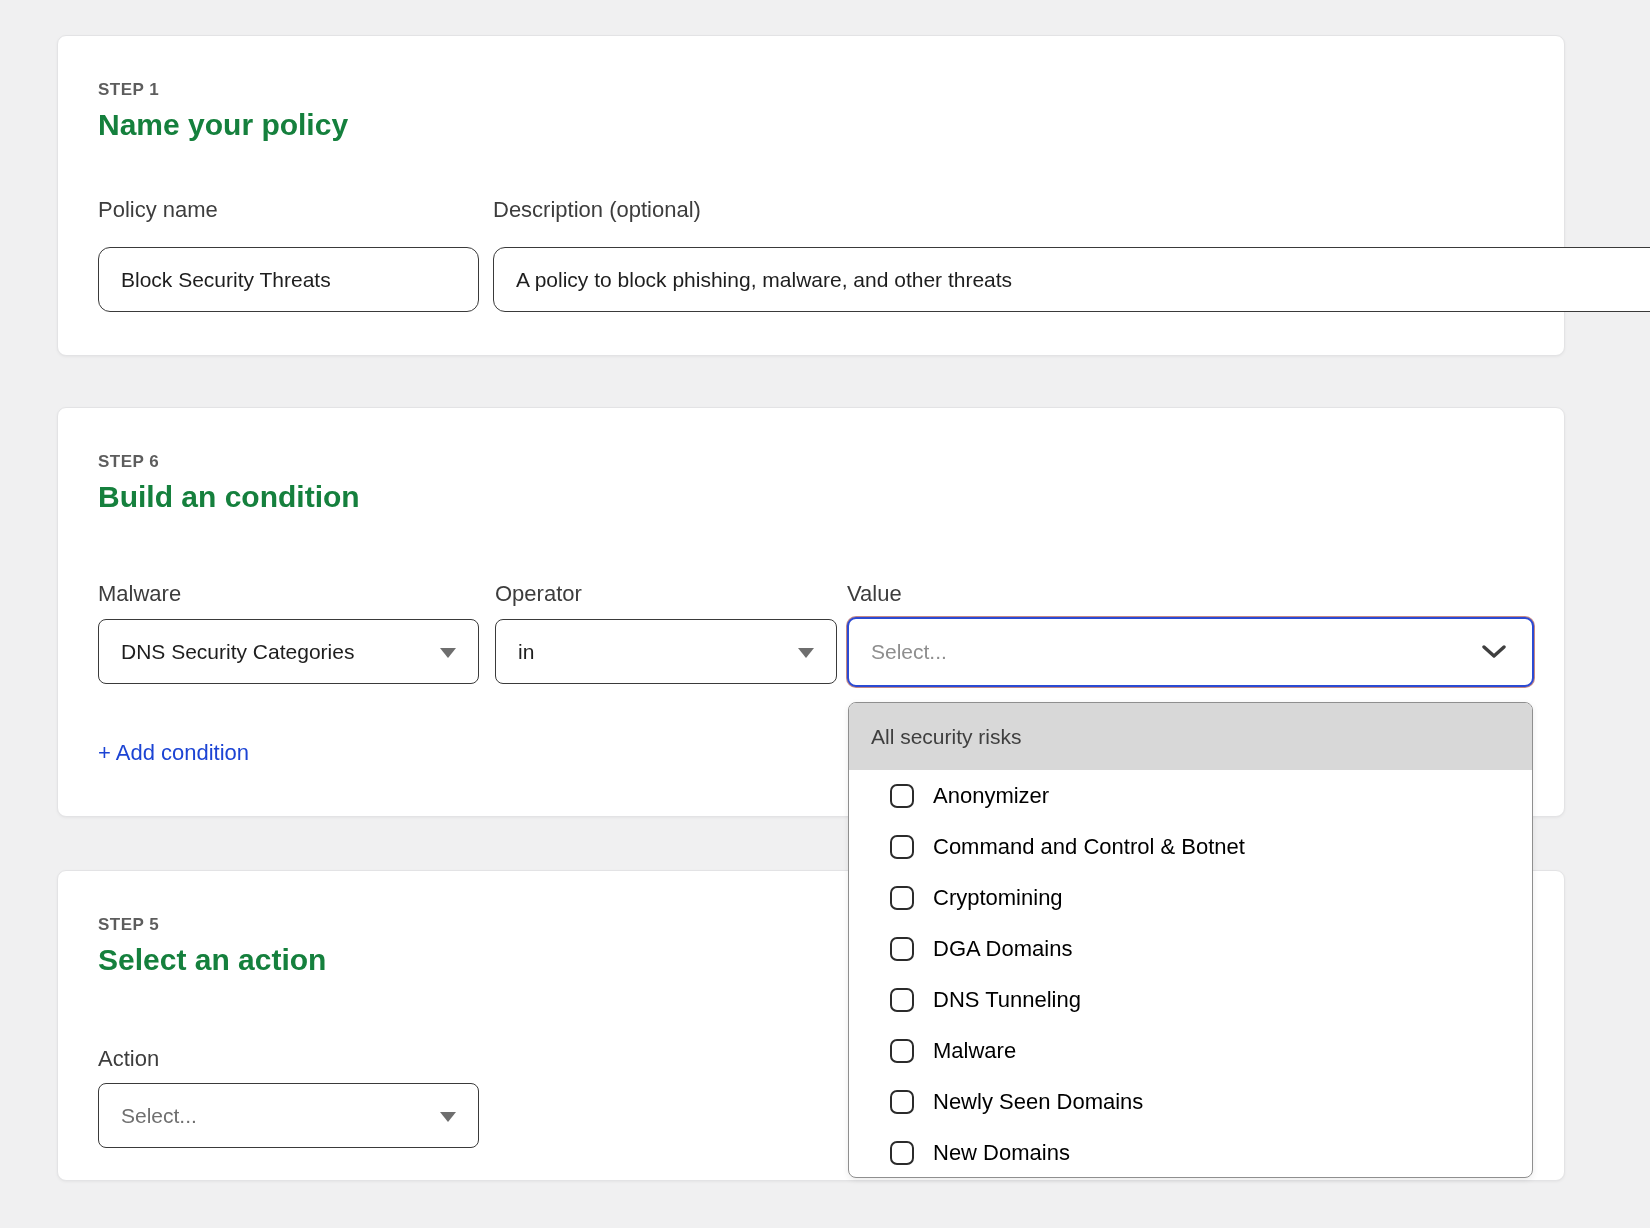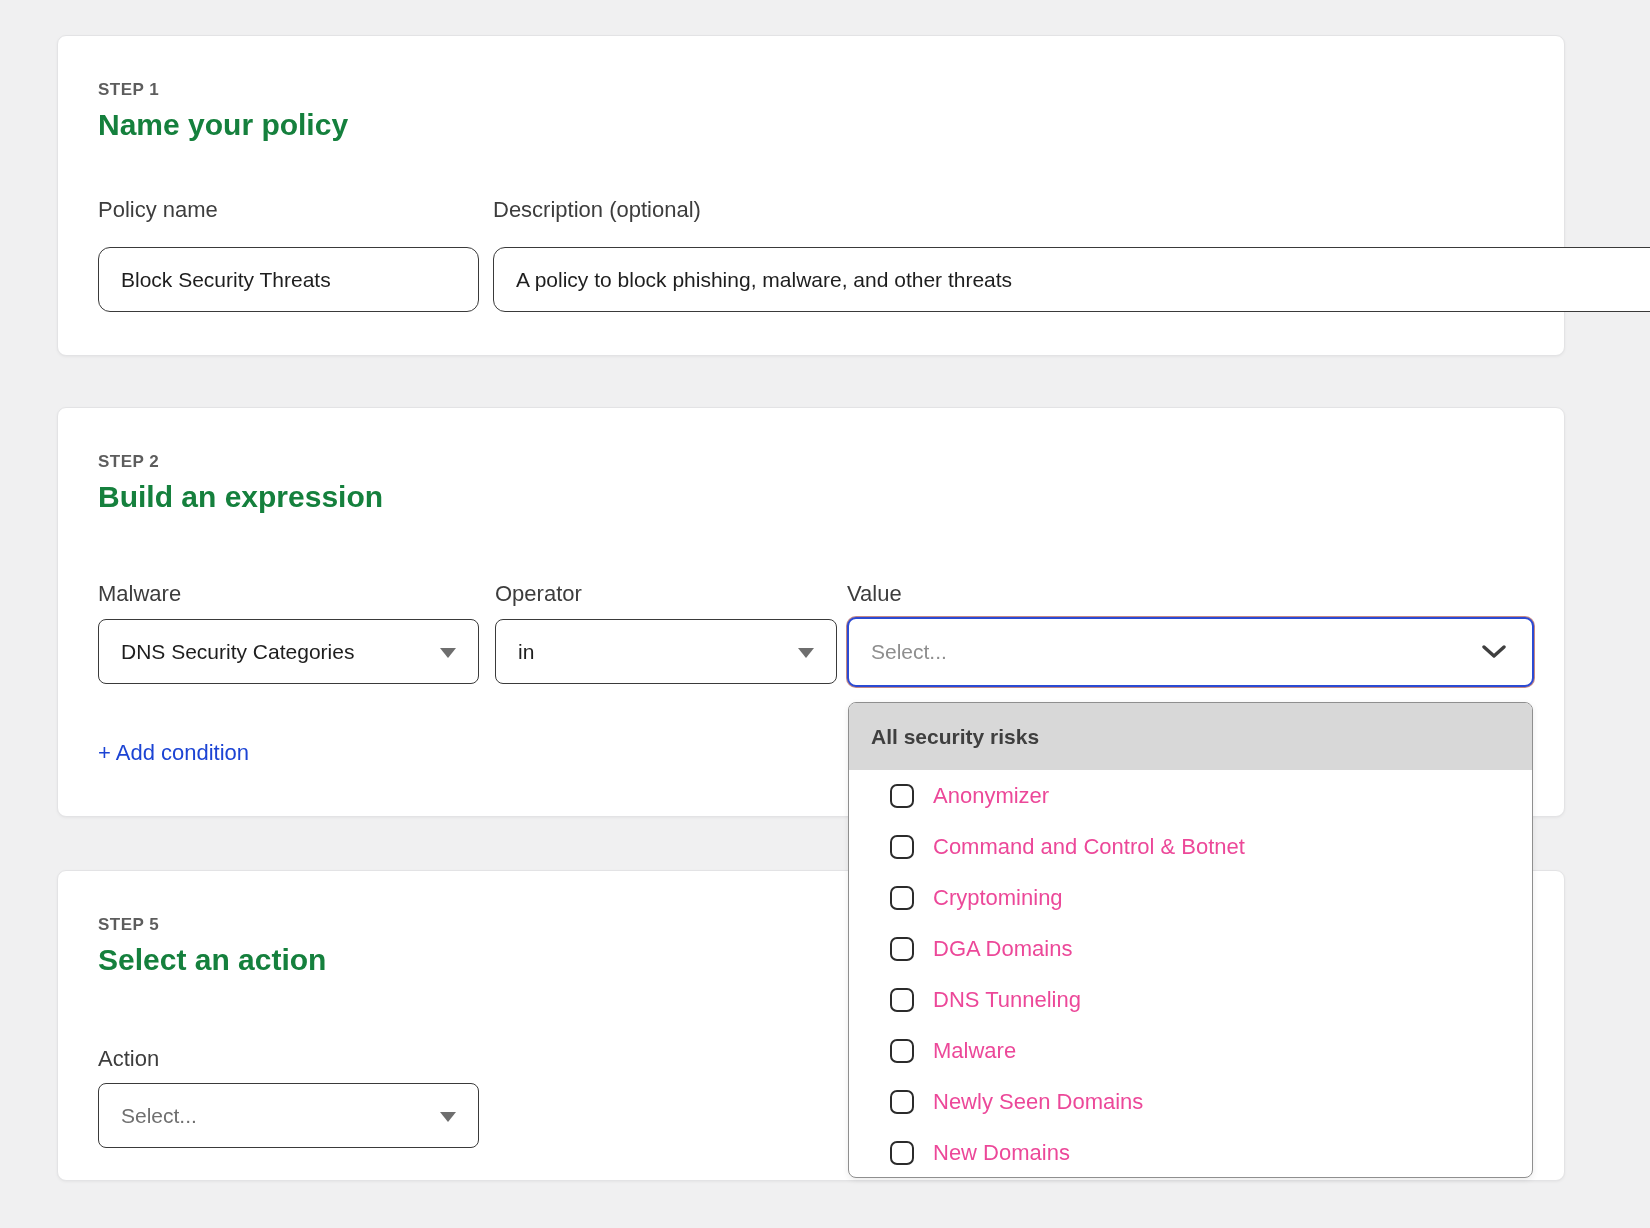--- a/index.html
+++ b/index.html
@@ -107,60 +107,59 @@
     overflow:hidden;
     z-index:10;
   }
   #dropdown-header{
     height:67px;
     background:#d8d8d8;
     display:flex;align-items:center;
     padding:0 22px;
     font-size:21px;color:#3f3f3f;
     cursor:pointer;
-    font-weight:bold;
   }
   .option-row{
     height:51px;
     display:flex;align-items:center;
     padding-left:41px;
     cursor:pointer;
   }
   .checkbox{
     width:24px;height:24px;
     box-sizing:border-box;
     border:2px solid #2b2b2b;
     border-radius:7px;
     background:#fff;
     margin-right:19px;
     flex:0 0 auto;
   }
   .option-label{
-    font-size:22px;color:#ec4899;
+    font-size:22px;color:#000000;
   }
 </style>
 </head>
 <body>
 
 <div id="screen">
 
   <section class="card" id="card1">
     <div class="step-label">STEP 1</div>
     <h1 class="card-title" style="margin:0">Name your policy</h1>
 
     <div class="field-label" id="policy-label">Policy name</div>
     <div class="field-label" id="desc-label">Description (optional)</div>
 
     <input class="text-input" id="policy-input" type="text" value="Block Security Threats" style="">
     <input class="text-input" id="desc-input" type="text" value="A policy to block phishing, malware, and other threats" style="">
   </section>
 
   <section class="card" id="card2">
-    <div class="step-label">STEP 2</div>
-    <h1 class="card-title" style="margin:0">Build an expression</h1>
+    <div class="step-label">STEP 6</div>
+    <h1 class="card-title" style="margin:0">Build an condition</h1>
 
     <div class="field-label" id="selector-label">Malware</div>
     <div class="field-label" id="operator-label">Operator</div>
     <div class="field-label" id="value-label">Value</div>
 
     <div class="select" id="selector-select">
       <span>DNS Security Categories</span>
       <span class="caret"></span>
     </div>
 

